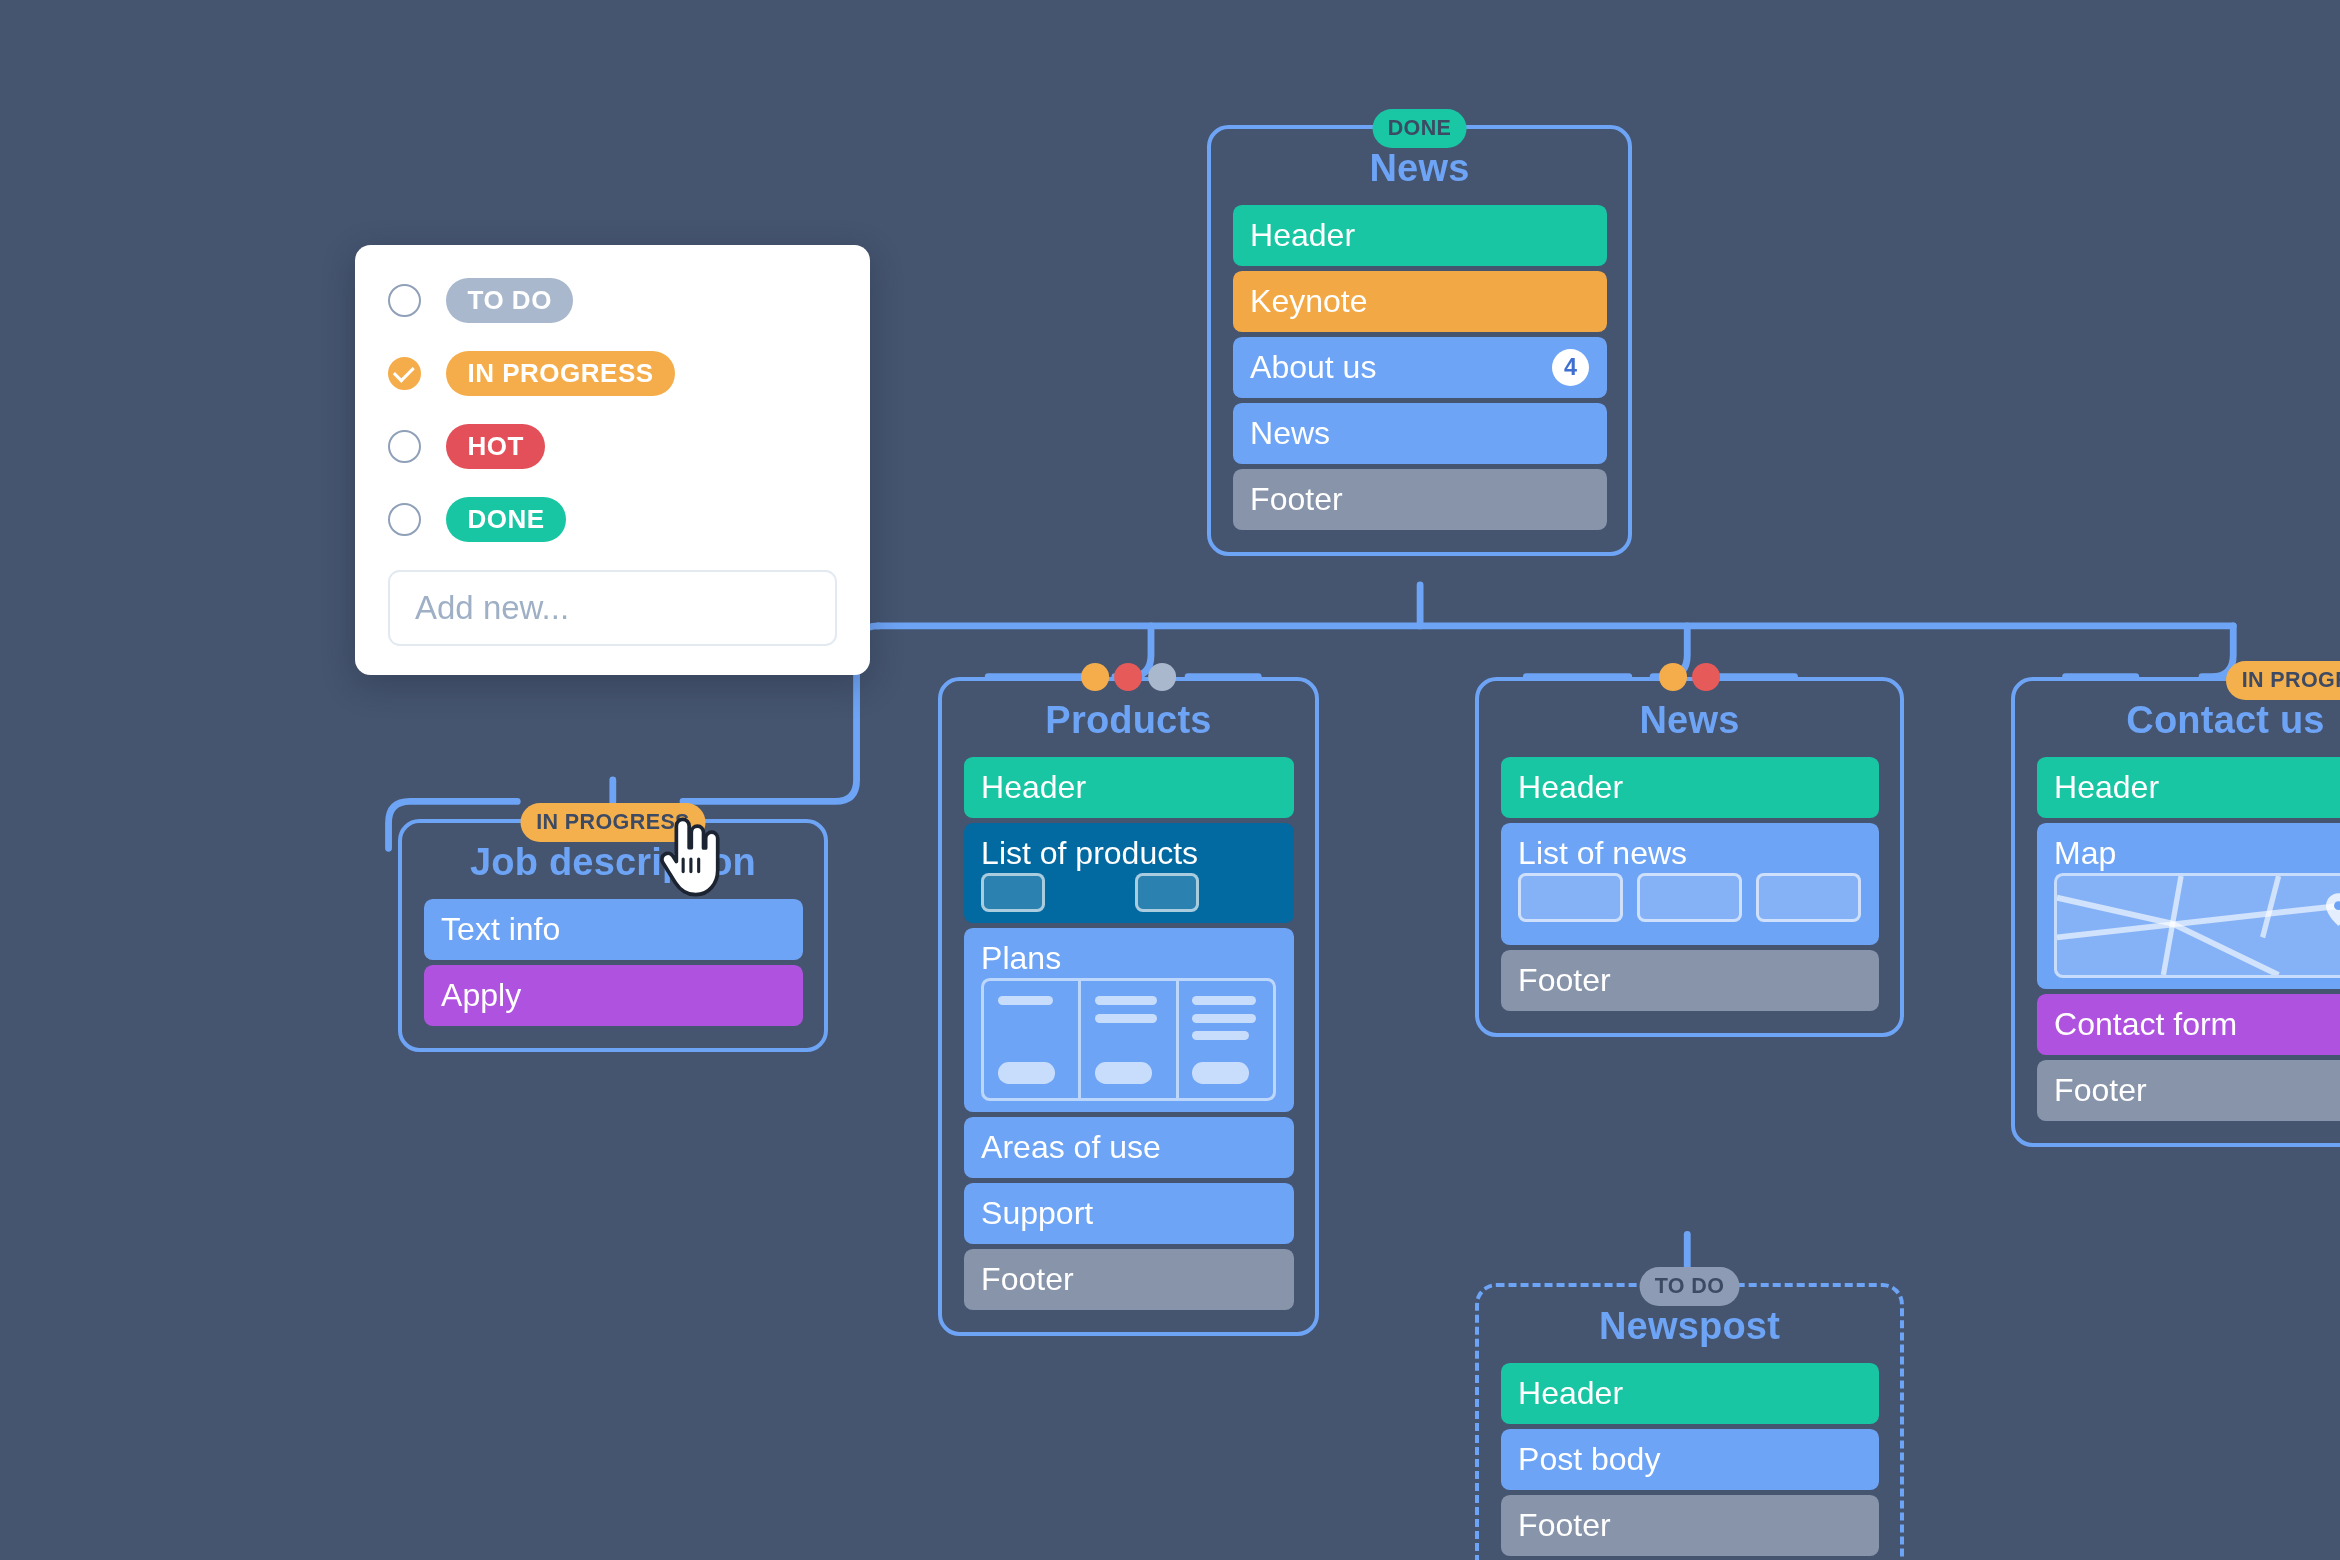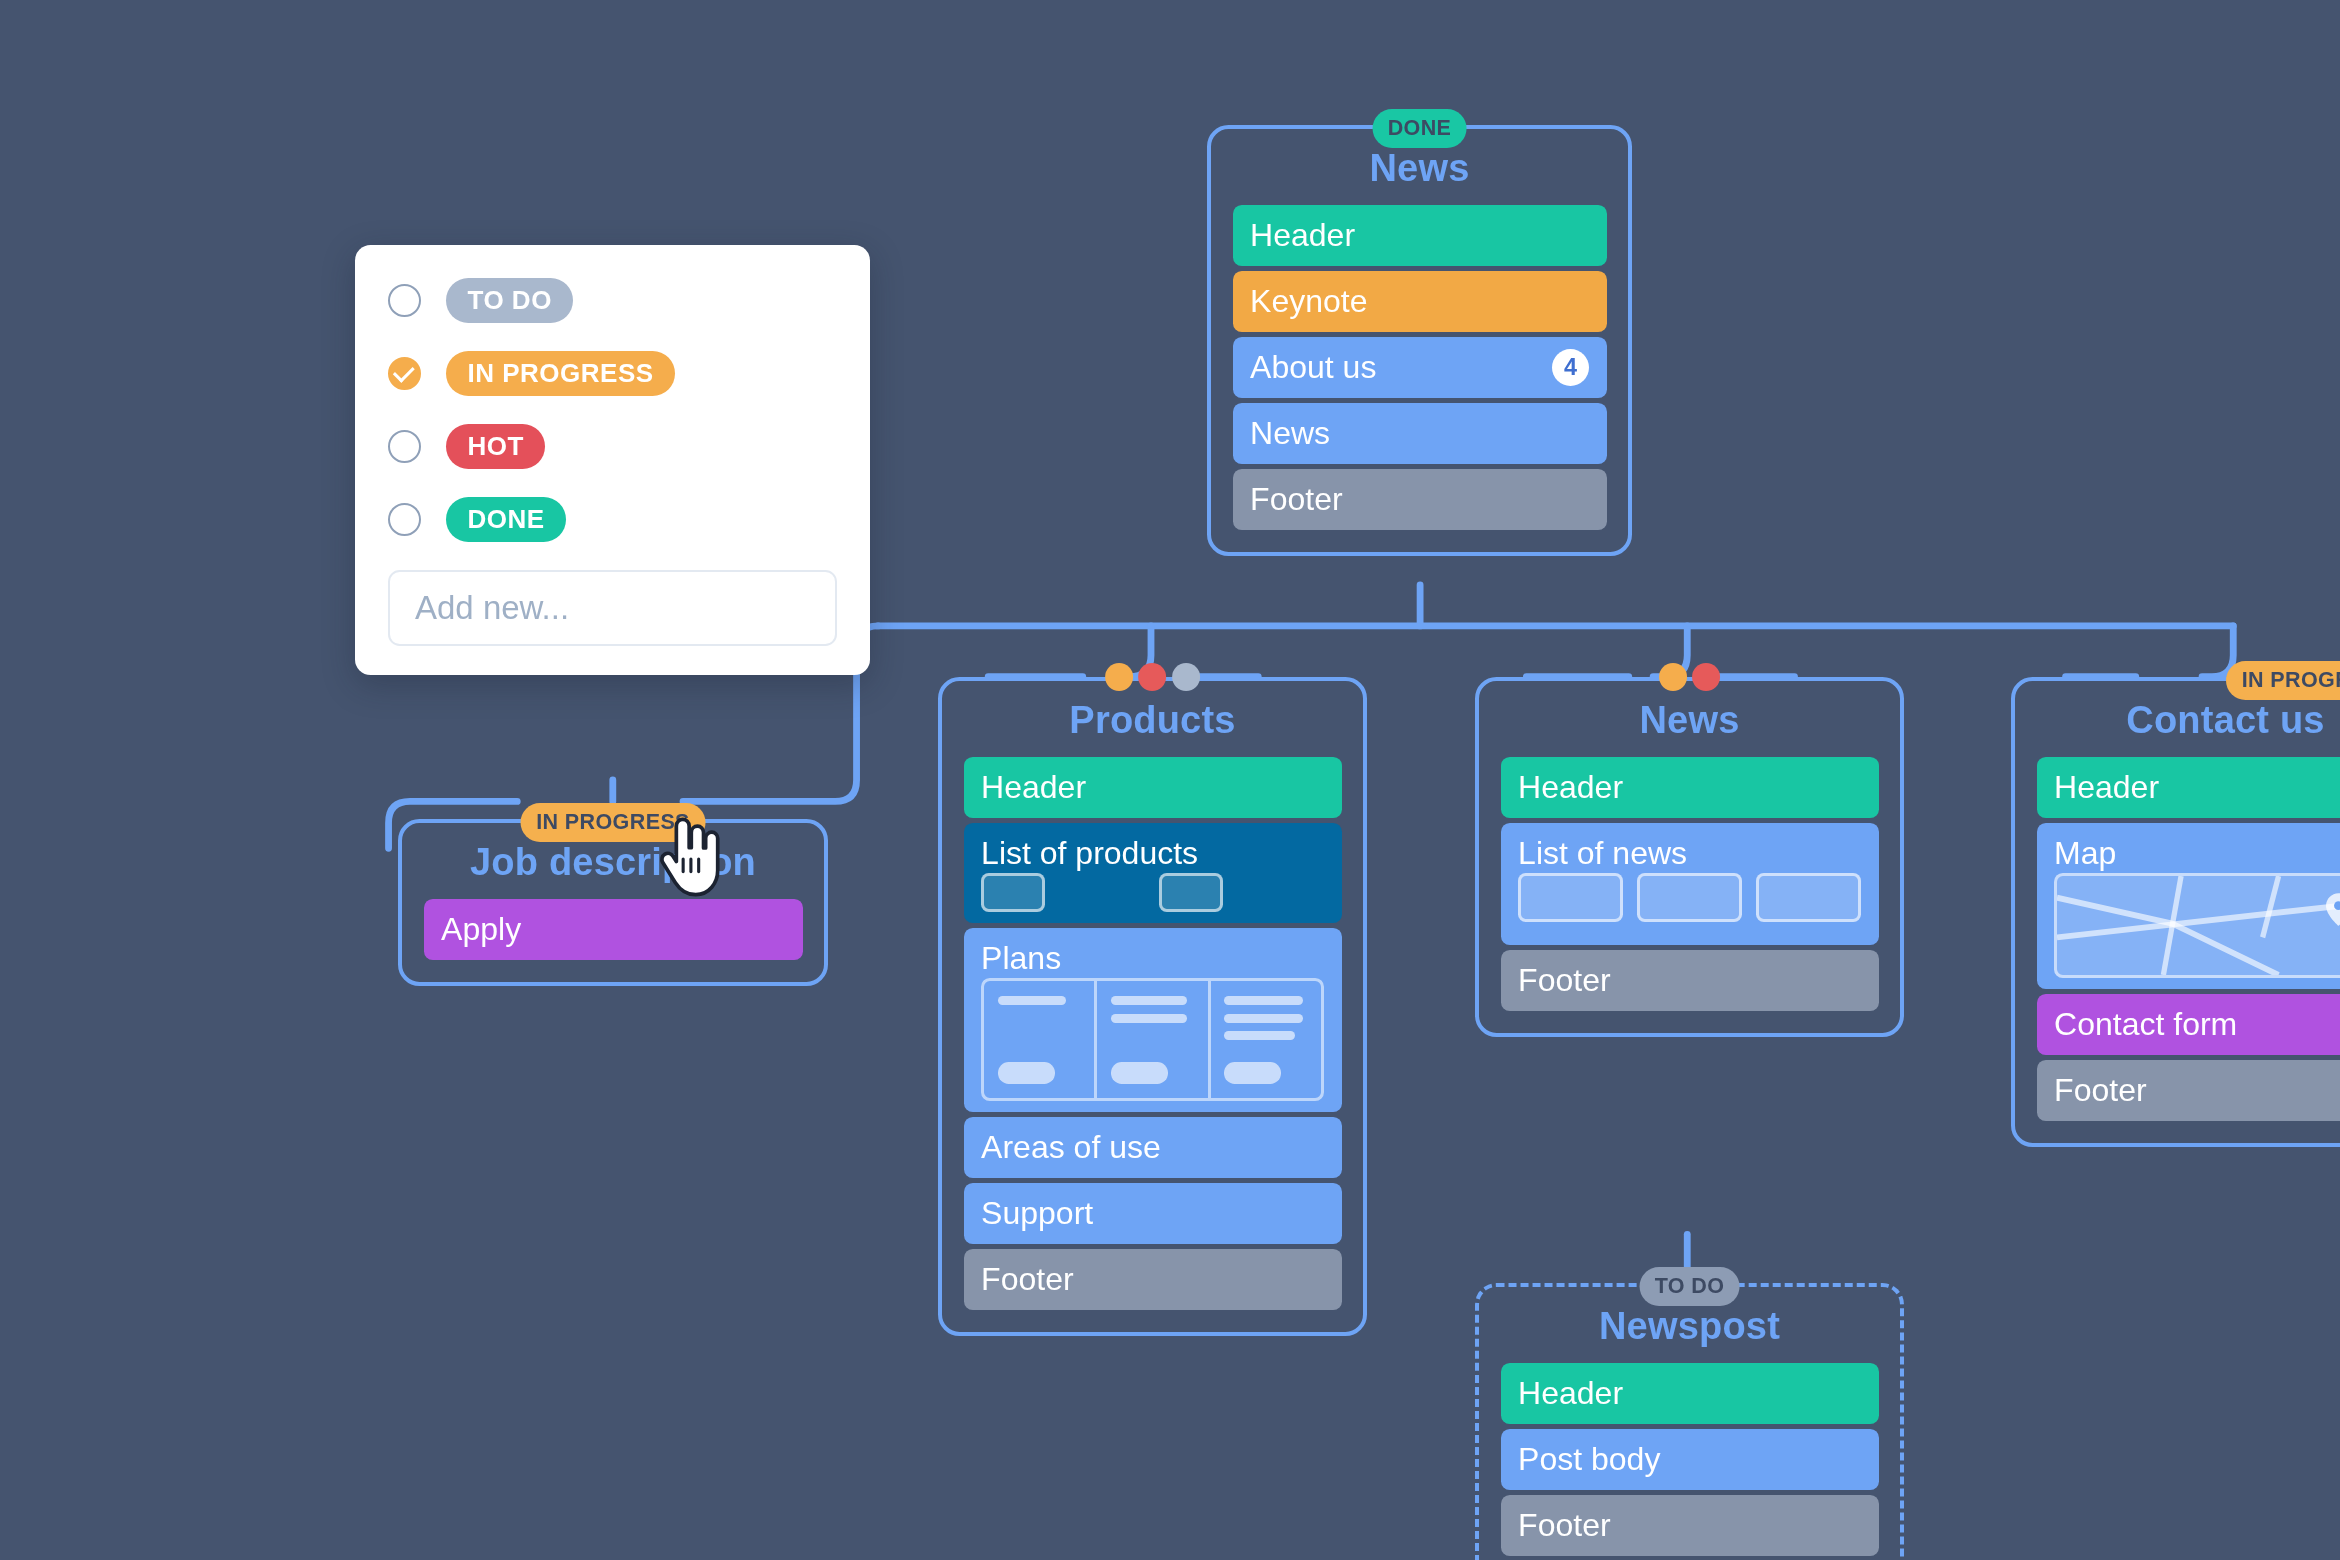--- a/index.html
+++ b/index.html
@@ -247,26 +247,29 @@
     </div>
     <div class="row r-grey">
       <span class="row-label">Footer</span>
     </div>
   </div>
 
   <div class="node" style="left:398px; top:819px; width:430px;">
     <div class="pill prog">IN PROGRESS</div>
     <div class="node-title">Job description</div>
 
+    <div class="row r-blue">
+      <span class="row-label">Text info</span>
+    </div>
     <div class="row r-purple">
       <span class="row-label">Apply</span>
     </div>
   </div>
 
-  <div class="node" style="left:938px; top:677px; width:429px;">
+  <div class="node" style="left:938px; top:677px; width:381px;">
     <div class="dots">
       <i class="dot-orange"></i>
       <i class="dot-red"></i>
       <i class="dot-grey"></i>
     </div>
     <div class="node-title">Products</div>
 
     <div class="row r-green">
       <span class="row-label">Header</span>
     </div>

